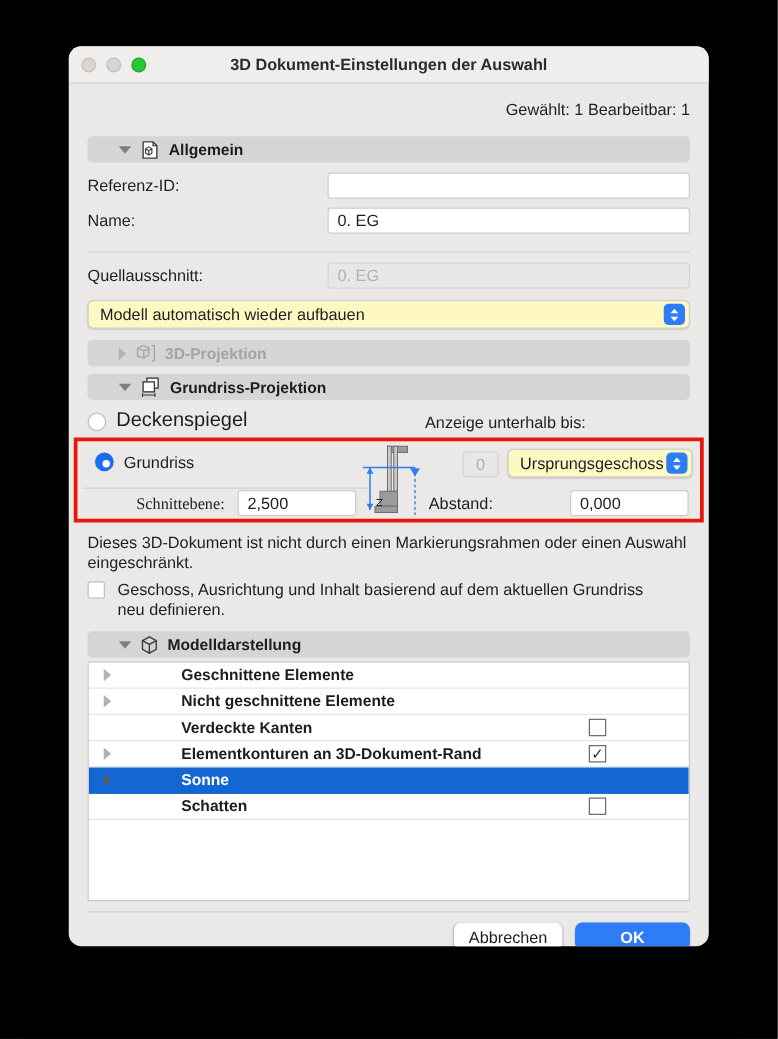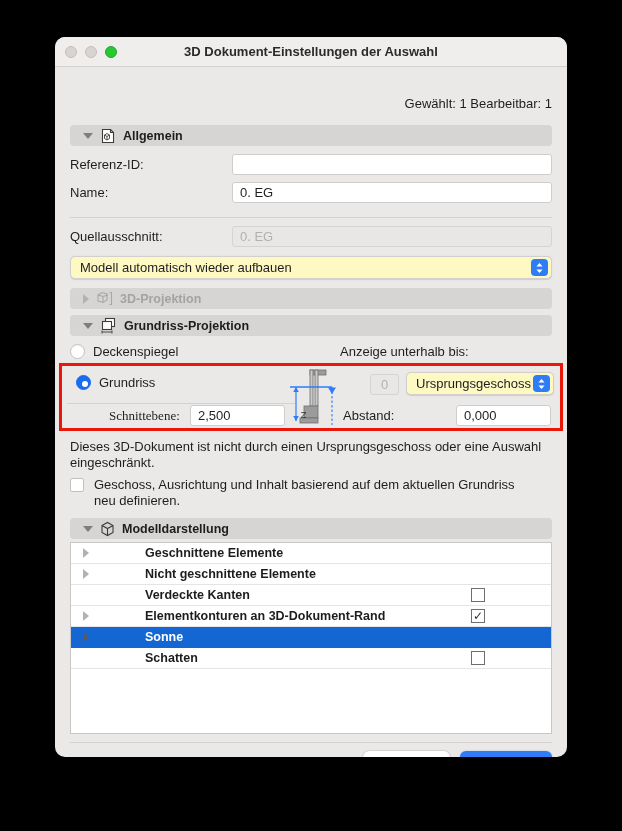--- a/index.html
+++ b/index.html
@@ -16,33 +16,33 @@
   .titlebar { position:relative; height:30px; background:#f0eeec; border-bottom:1px solid #d3d1d0;
     display:flex; align-items:center; justify-content:center; }
   .title { font-size:13px; font-weight:bold; color:#2b2b2b; }
   .lights { position:absolute; left:10px; top:0; height:30px; display:flex; align-items:center; gap:8px; }
   .light { width:12px; height:12px; border-radius:50%; }
   .light.dim { background:#d8d4d1; border:0.5px solid #c3bfbc; }
   .light.green { background:#29c732; border:0.5px solid #1ea82a; }
 
   .content { position:relative; padding:0 15px; }
 
-  .sel-info { margin-top:29px; text-align:right; font-size:13px; color:#1e1e1e; }
+  .sel-info { margin-top:13px; text-align:right; font-size:13px; color:#1e1e1e; }
 
   
   .bar { margin-top:14px; height:21px; background:#d7d5d4; border-radius:4px;
-    display:flex; align-items:center; gap:7px; padding-left:13px;text-align:center; }
+    display:flex; align-items:center; gap:7px; padding-left:25px;text-align:center; }
   .bar .label { font-size:12.5px; font-weight:bold; color:#1d1d1d; }
   .bar.disabled .label { color:#a4a3a2; }
   .tri-down { width:0; height:0; border-left:5px solid transparent; border-right:5px solid transparent; border-top:6px solid #7f7e7d; }
   .tri-right { width:0; height:0; border-top:5px solid transparent; border-bottom:5px solid transparent; border-left:6px solid #b3b2b1; }
   .bar svg { display:block; }
 
   
-  .frow { display:flex; align-items:center; margin-top:8px; }
+  .frow { display:flex; align-items:center; margin-top:8px;gap:30px; }
   .frow .flabel { width:162px; font-size:13px; color:#1e1e1e; flex:none; }
   .tfield { flex:1; height:21px; background:#fff; border:1px solid #cfcdcc; border-radius:3px;
     font-size:13px; color:#1e1e1e; padding:0 7px; font-family:inherit; outline:none; }
   .tfield:disabled, .tfield.dis { background:#e9e7e6; color:#b3b1b0; border-color:#d6d4d3; }
   .divider { margin-top:14px; border-top:1px solid #d4d2d1; }
 
   
   .popup { flex:1; height:23px; background:#fef9c3; border:1px solid #d2d0cf; border-radius:5px;
     box-shadow:0 0.5px 1px rgba(0,0,0,.12); display:flex; align-items:center; padding:0 3px 0 9px; }
   .popup .ptext { flex:1; font-size:13px; color:#1e1e1e; white-space:nowrap; overflow:hidden; }
@@ -52,21 +52,21 @@
   
   .radio { width:15px; height:15px; border-radius:50%; background:#fff; border:1px solid #c4c2c1; flex:none;
     box-shadow:inset 0 1px 1px rgba(0,0,0,.05); }
   .radio.on { background:#1a6df0; border-color:#1a6df0; position:relative; }
   .radio.on::after { content:""; position:absolute; left:4.5px; top:4.5px; width:6px; height:6px; border-radius:50%; background:#fff; }
   .cb { width:14px; height:14px; background:#fff; border:1.5px solid #6f6e6d; flex:none;
     display:flex; align-items:center; justify-content:center; font-size:12px; font-weight:bold; color:#2b2b2b; line-height:1; }
   .cb.light { border:1px solid #c2c0bf; border-radius:2px; }
 
   .deck-row { display:flex; align-items:center; margin-top:8px; }
-  .deck-row .rlabel { font-size:13px; color:#1e1e1e; margin-left:8px; }
+  .deck-row .rlabel { font-size:16px; color:#1e1e1e; margin-left:8px; }
   .anzeige { margin-left:auto; width:212px; font-size:13px; color:#1e1e1e; }
 
   
   .redbox { position:relative; margin:4px -11px 0 -11px; height:68px; border:3px solid #e8170a; }
   .redbox .inner { position:absolute; inset:0; }
   .grundriss-radio-row { position:absolute; left:14px; top:9px; display:flex; align-items:center; }
   .grundriss-radio-row .rlabel { font-size:13px; color:#1e1e1e; margin-left:8px; }
   .rb-divider { position:absolute; left:5px; top:37px; width:228px; border-top:1px solid #d4d2d1; }
   .schnitt-label { position:absolute; left:47px; top:42px; font-size:13px; color:#1e1e1e;font-family:Liberation Serif, serif; }
   .schnitt-field { position:absolute; left:128px; top:39px; width:95px; height:21px; }
@@ -214,21 +214,21 @@
           <div class="rb-divider"></div>
 
           <span class="schnitt-label">Schnittebene:</span>
           <input class="tfield schnitt-field" type="text" value="2,500" style="">
 
           <span class="abstand-label">Abstand:</span>
           <input class="tfield abstand-field" type="text" value="0,000" style="">
         </div>
       </div>
 
-      <div class="info-text">Dieses 3D-Dokument ist nicht durch einen Ursprungsgeschoss oder eine Auswahl eingeschränkt.</div>
+      <div class="info-text">Dieses 3D-Dokument ist nicht durch einen Markierungsrahmen oder einen Auswahl eingeschränkt.</div>
 
       <div class="redefine-row">
         <span class="cb light"></span>
         <span class="cblabel">Geschoss, Ausrichtung und Inhalt basierend auf dem aktuellen Grundriss neu definieren.</span>
       </div>
 
       <div class="bar" style="margin-top:9px;">
         <span class="tri-down"></span>
         <svg width="15" height="16" viewBox="0 0 15 16">
           <path d="M2 4.5 L7.5 1.5 L13 4.5 V11.5 L7.5 14.5 L2 11.5 Z M2 4.5 L7.5 7.5 L13 4.5 M7.5 7.5 V14.5" fill="none" stroke="#3c3c3c" stroke-width="1.1"></path>

